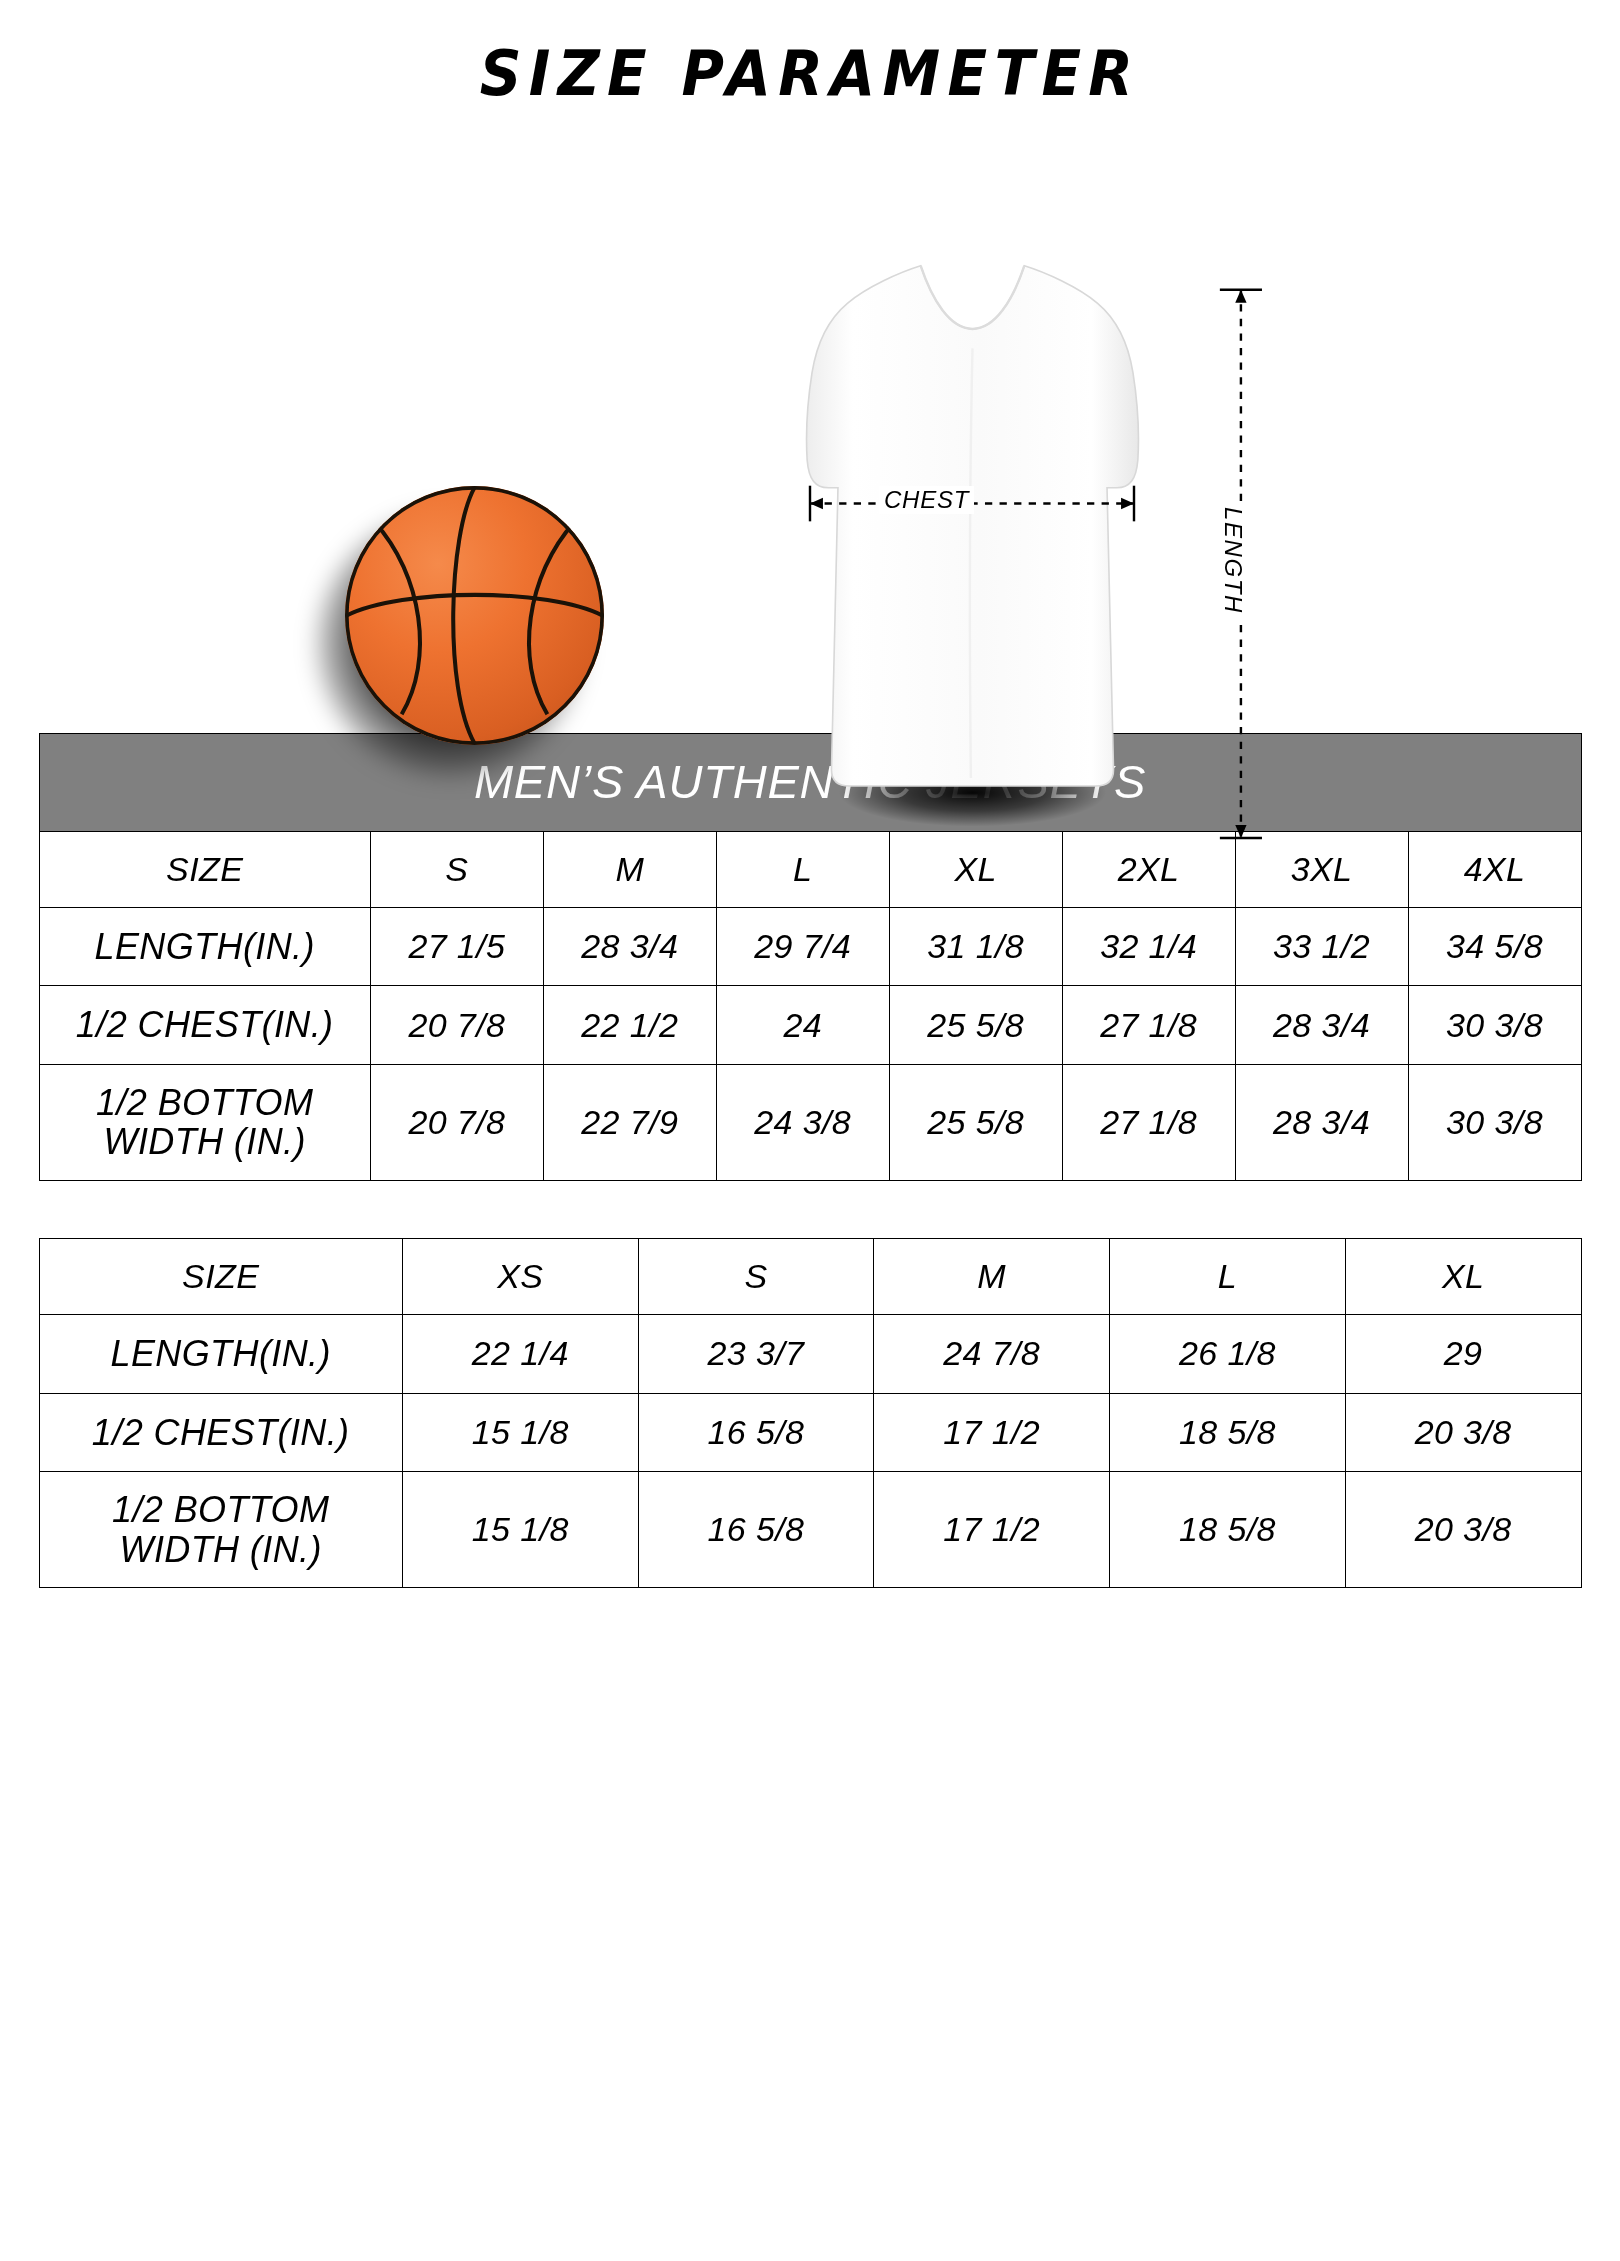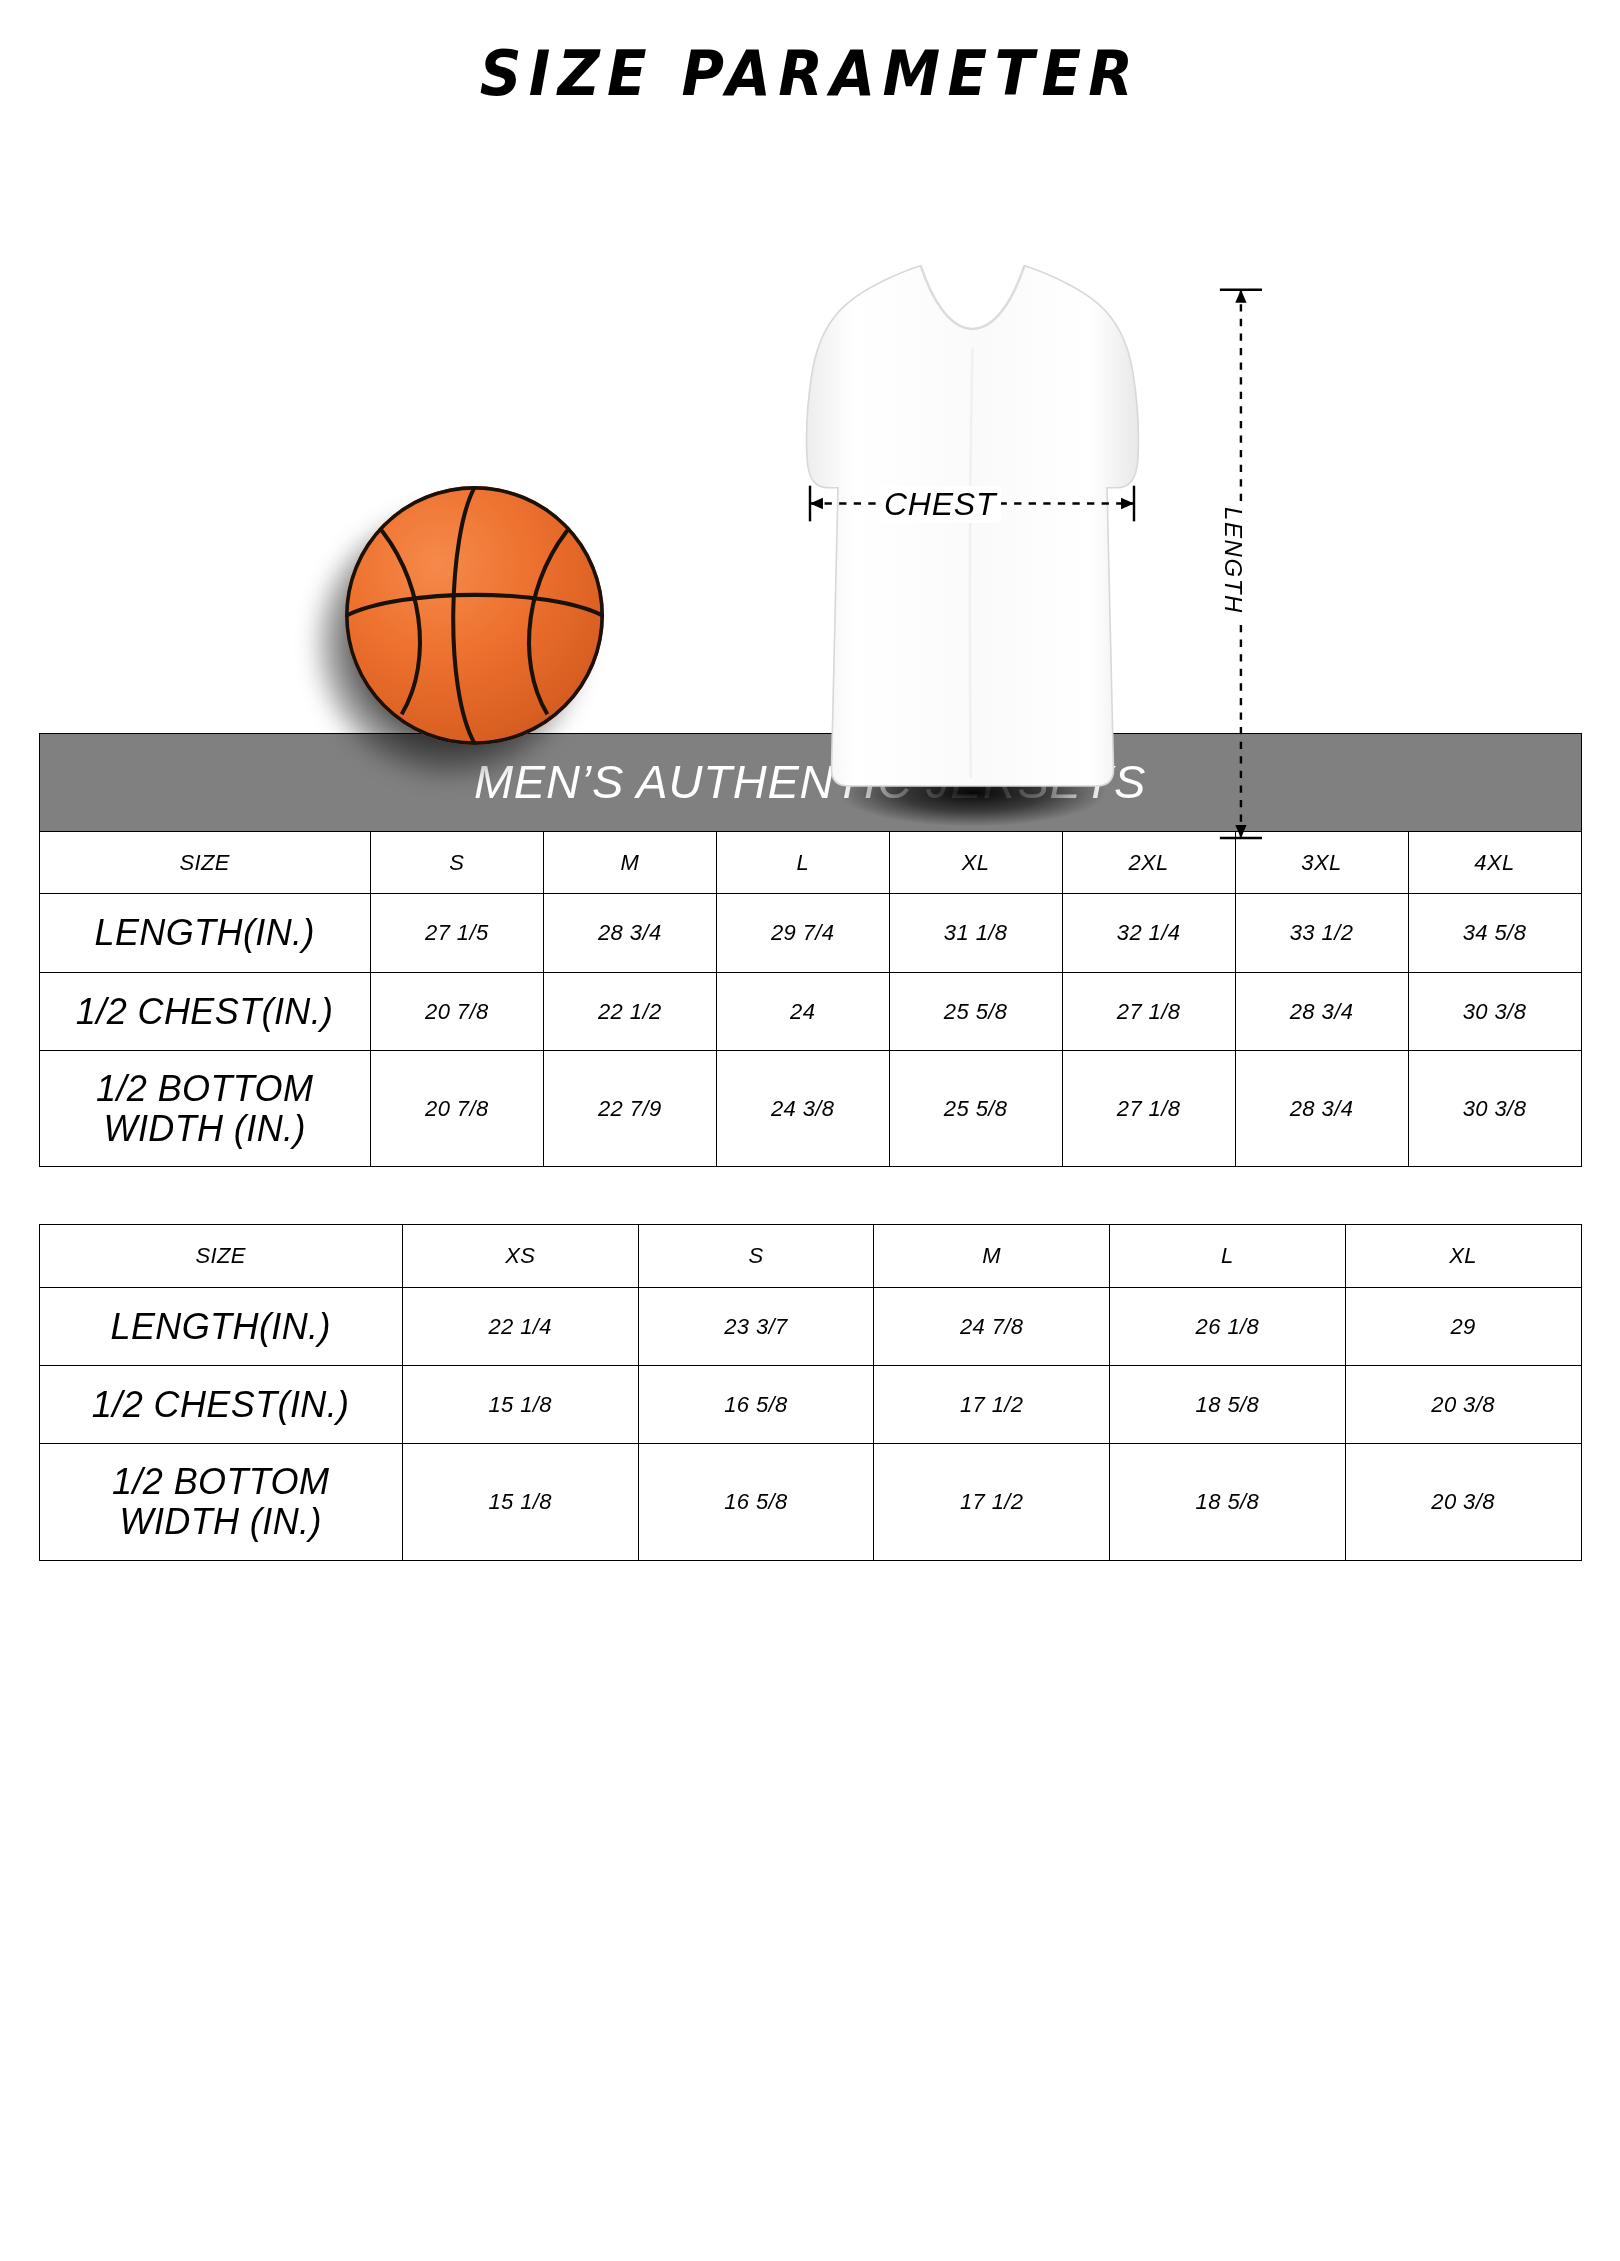--- a/index.html
+++ b/index.html
@@ -78,21 +78,21 @@
     top: 146px;
     width: 389px;
     height: 600px;
   }
   .jersey-wrap svg { position: absolute; left: 0; top: 0; }
 
   .chest-label {
     position: absolute;
     left: 879px;
     top: 381px;
-    font-size: 32px;
+    font-size: 24px;
     letter-spacing: 0.8px;
     font-family: "Liberation Sans", sans-serif;
     background: #fff;
     padding: 0 4.9px;
   }
   .length-label {
     position: absolute;
     left: 1219px;
     top: 397px;
     font-size: 24px;
@@ -135,21 +135,21 @@
 
   table {
     border-collapse: collapse;
     width: 100%;
     table-layout: fixed;
   }
   table td {
     border: 1.6px solid #000;
     text-align: center;
     vertical-align: middle;
-    font-size: 22px;
+    font-size: 34px;
     font-family: "Liberation Sans", sans-serif;
     padding: 18px 3.2px;
     line-height: 1.15;
     letter-spacing: 0.4px;
     white-space: pre-line;
   }
   .men td.rowhead, .boy td.rowhead {
     font-size: 36px;
   }
   .men td:first-child { width: 324px; }

